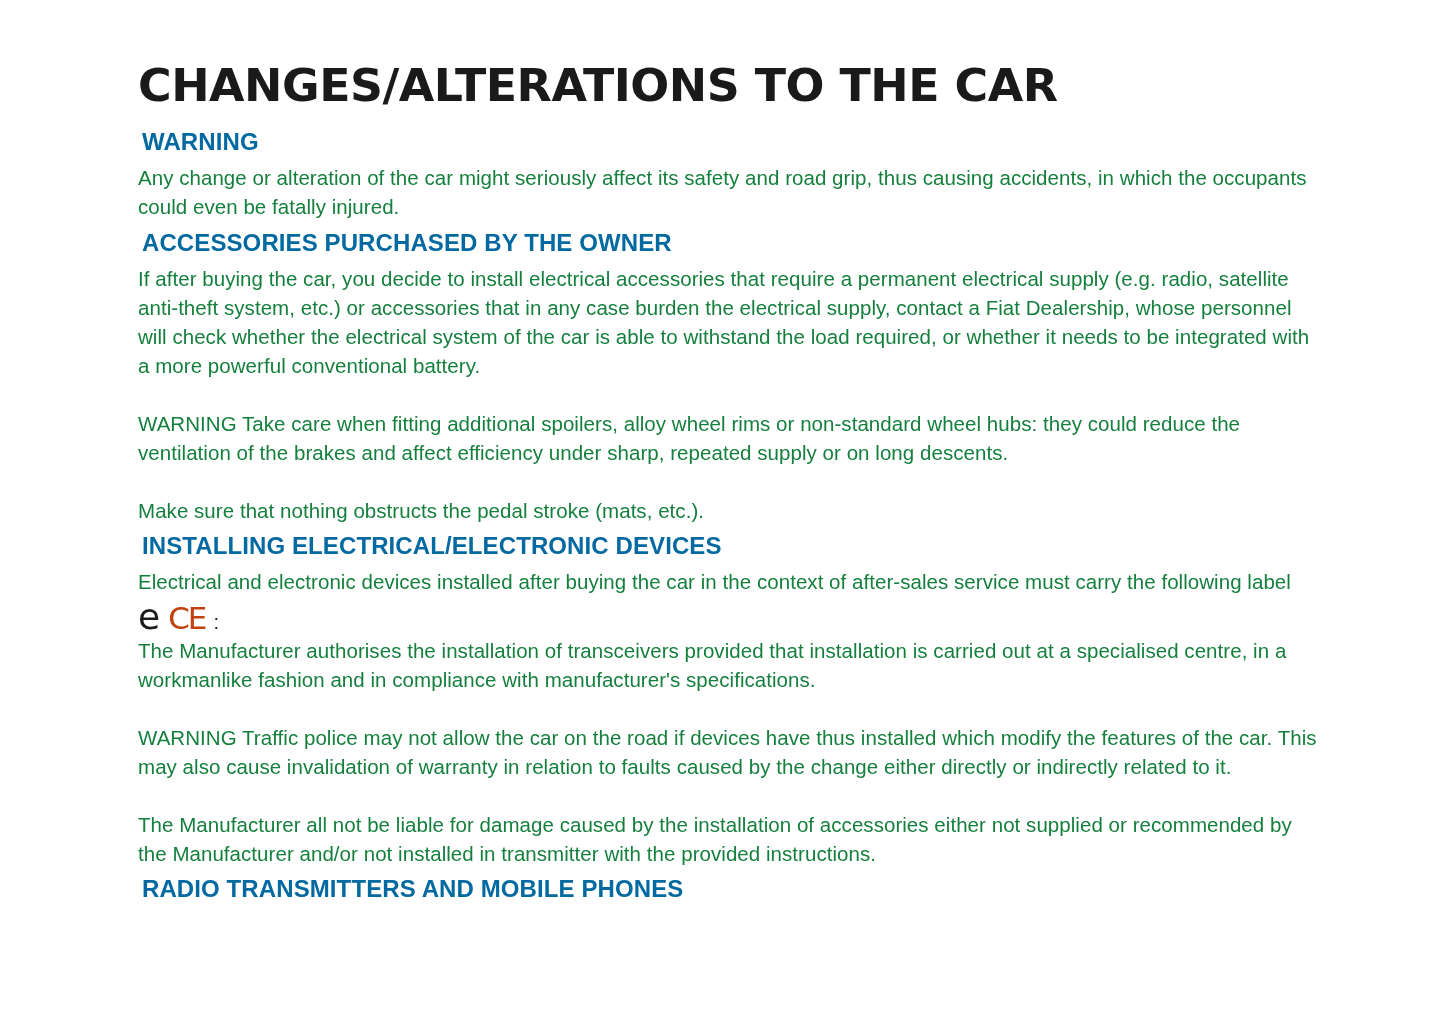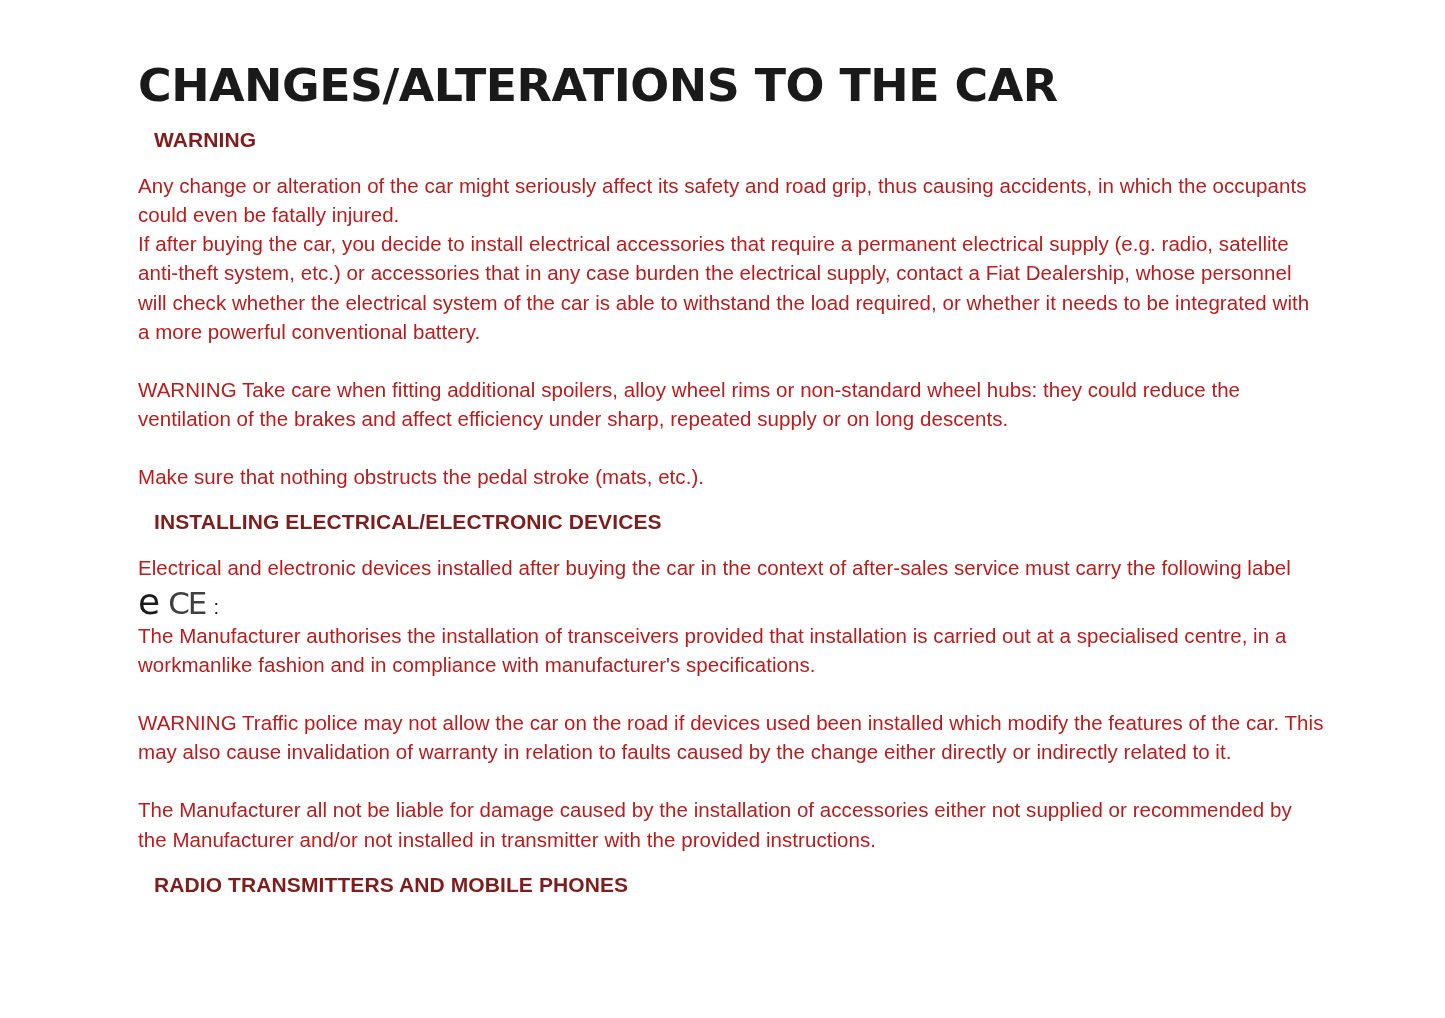--- a/index.html
+++ b/index.html
@@ -27,32 +27,32 @@
     font-size: 45px;
     letter-spacing: -0.5px;
     line-height: 1.05;
     color: #1a1a1a;
     margin: 0 0 16px 0;
     transform: scaleX(1.02);
     transform-origin: left center;
     white-space: nowrap;
   }
   .section-heading {
-    font-size: 21px;
+    font-size: 24px;
     font-weight: bold;
     line-height: 1.42;
-    margin: 16px;
-    color: #7f1d1d;
+    margin: 4px;
+    color: #0369a1;
     letter-spacing: 0.1px;
   }
   .body-text {
     font-size: 20.5px;
     line-height: 1.42;
     margin: 0;
-    color: #b91c1c;
+    color: #15803d;
     letter-spacing: 0.05px;
   }
   .spacer {
     height: 29px;
   }
   .label-marks {
     display: flex;
     align-items: baseline;
     gap: 8px;
     margin: 2px 0 1px 0;
@@ -62,39 +62,40 @@
     font-family: "DejaVu Sans", sans-serif;
     font-size: 36px;
     line-height: 1;
     color: #1b1b1b;
   }
   .mark-ce {
     font-family: "DejaVu Sans", sans-serif;
     font-size: 31px;
     line-height: 1;
     letter-spacing: -2px;
-    color: #404040;
+    color: #c2410c;
   }
   .mark-colon {
     font-size: 20px;
     color: #1b1b1b;
   }
 </style>
 </head>
 <body>
 
 <div class="page">
 
   <h1 class="doc-title">CHANGES/ALTERATIONS TO THE CAR</h1>
 
   <div class="doc-body">
 
     <div class="section-heading">WARNING</div>
     <p class="body-text">Any change or alteration of the car might seriously affect its safety and road grip, thus causing accidents, in which the occupants could even be fatally injured.</p>
 
+    <div class="section-heading">ACCESSORIES PURCHASED BY THE OWNER</div>
     <p class="body-text">If after buying the car, you decide to install electrical accessories that require a permanent electrical supply (e.g. radio, satellite anti-theft system, etc.) or accessories that in any case burden the electrical supply, contact a Fiat Dealership, whose personnel will check whether the electrical system of the car is able to withstand the load required, or whether it needs to be integrated with a more powerful conventional battery.</p>
 
     <div class="spacer"></div>
 
     <p class="body-text">WARNING Take care when fitting additional spoilers, alloy wheel rims or non-standard wheel hubs: they could reduce the ventilation of the brakes and affect efficiency under sharp, repeated supply or on long descents.</p>
 
     <div class="spacer"></div>
 
     <p class="body-text">Make sure that nothing obstructs the pedal stroke (mats, etc.).</p>
 
@@ -104,21 +105,21 @@
     <div class="label-marks">
       <span class="mark-e">e</span>
       <span class="mark-ce">CE</span>
       <span class="mark-colon">:</span>
     </div>
 
     <p class="body-text">The Manufacturer authorises the installation of transceivers provided that installation is carried out at a specialised centre, in a workmanlike fashion and in compliance with manufacturer's specifications.</p>
 
     <div class="spacer"></div>
 
-    <p class="body-text">WARNING Traffic police may not allow the car on the road if devices used been installed which modify the features of the car. This may also cause invalidation of warranty in relation to faults caused by the change either directly or indirectly related to it.</p>
+    <p class="body-text">WARNING Traffic police may not allow the car on the road if devices have thus installed which modify the features of the car. This may also cause invalidation of warranty in relation to faults caused by the change either directly or indirectly related to it.</p>
 
     <div class="spacer"></div>
 
     <p class="body-text">The Manufacturer all not be liable for damage caused by the installation of accessories either not supplied or recommended by the Manufacturer and/or not installed in transmitter with the provided instructions.</p>
 
     <div class="section-heading">RADIO TRANSMITTERS AND MOBILE PHONES</div>
 
   </div>
 </div>
 

